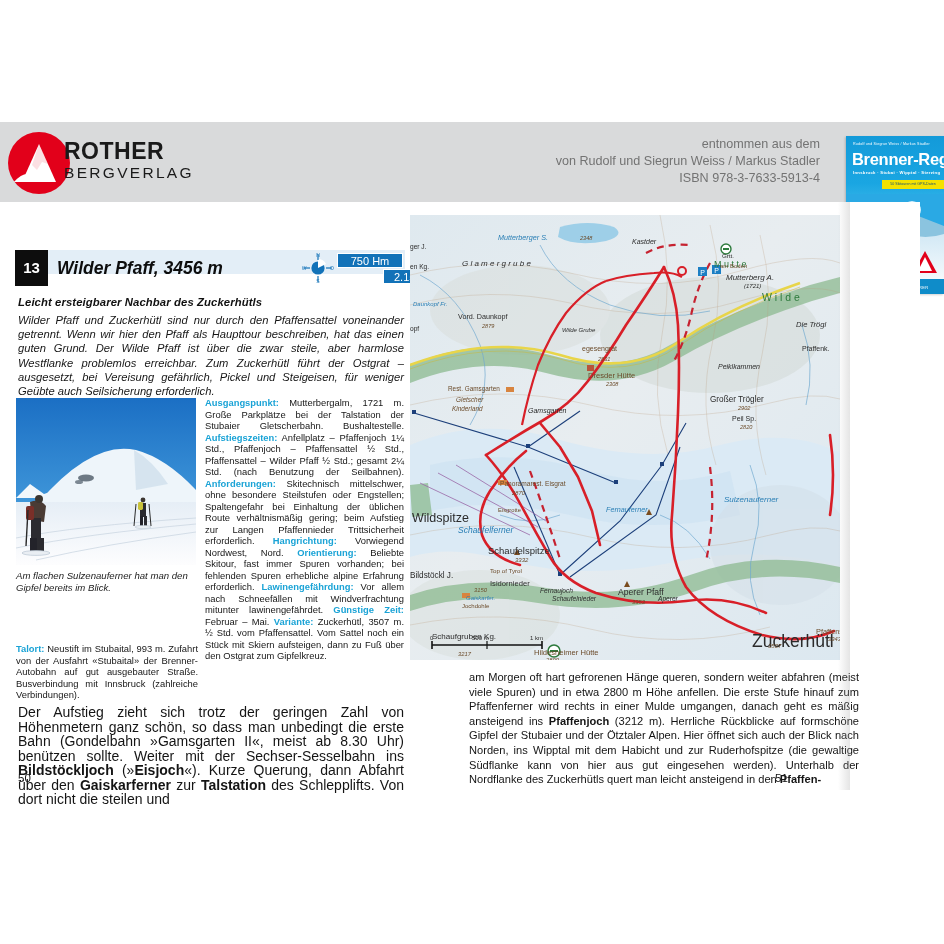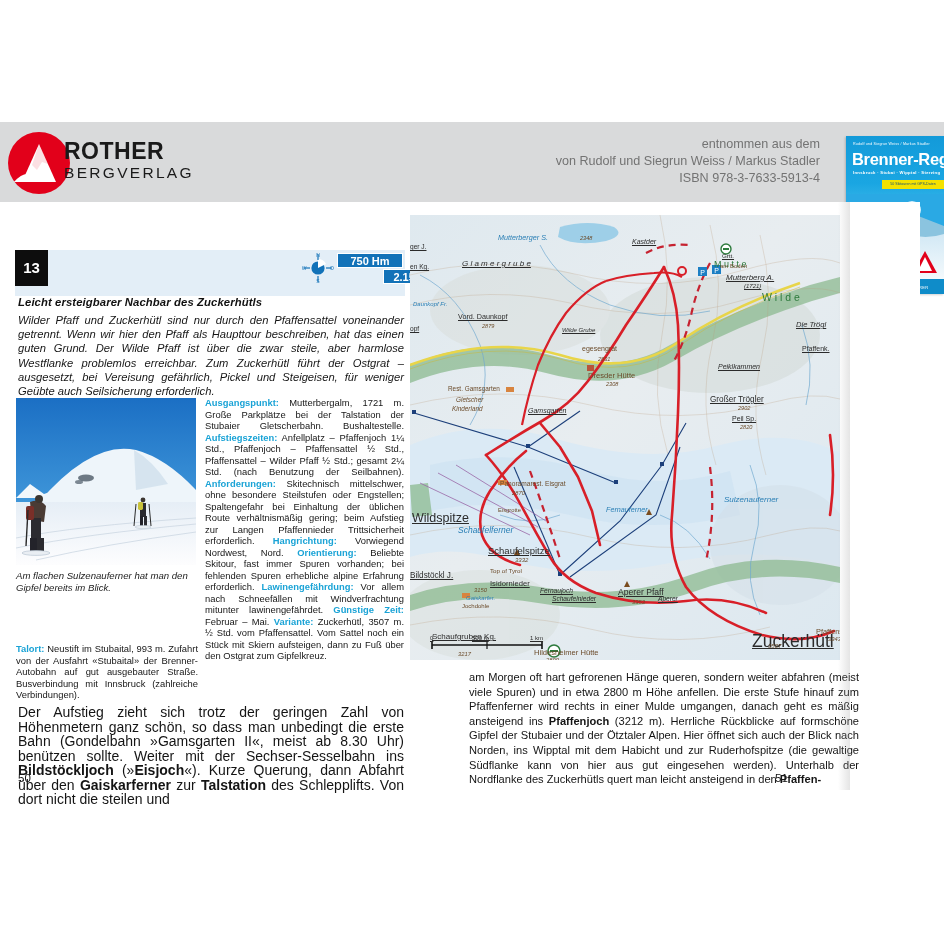--- a/index.html
+++ b/index.html
@@ -177,21 +177,21 @@
     width: 424px;
     height: 588px;
     background: #ffffff;
   }
 
   .tour-headline {
     position: absolute;
     left: 15px;
     top: 250px;
     width: 390px;
-    height: 46px;
+    height: 24px;
     background: #e3eef7;
   }
   .tour-num {
     position: absolute;
     left: 0px;
     top: 0px;
     width: 33px;
     height: 36px;
     background: #0d0d0d;
     color: #ffffff;
@@ -219,21 +219,21 @@
     height: 32px;
   }
   .stat-box {
     position: absolute;
     left: 322px;
     width: 66px;
     height: 15px;
     background: #1272b8;
     color: #ffffff;
     font-size: 11px;
-    font-weight: bold;
+    font-weight: normal;
     text-align: center;
     line-height: 15px;
     border: 1px solid #ffffff;
     box-sizing: border-box;
   }
   .stat-box.s1 { top: 3px; }
   .stat-box.s2 { top: 19px; margin-left: 46px; }
 
   .lead-in {
     position: absolute;
@@ -367,21 +367,21 @@
   
   .mlabel {
     position: absolute;
     font-family: "Liberation Sans", sans-serif;
     white-space: nowrap;
     pointer-events: none;
   }
   .mlabel.brown { color: #6b4b2a; }
   .mlabel.blue { color: #2a7fb5; font-style: italic; }
   .mlabel.green { color: #2d7a3c; }
-  .mlabel.black { color: #2b2b2b; text-decoration: underline; }
+  .mlabel.black { color: #2b2b2b; }
 </style>
 </head>
 <body>
 
 <div id="page">
 
   <div class="header-bar"></div>
 
   <div class="logo-wrap">
     <svg class="logo-circle" viewBox="0 0 62 62">
@@ -440,20 +440,21 @@
     <div class="bc-flash">50 Skitouren mit GPS-Daten</div>
     <div class="bc-foot-left">ROTHER</div>
     <div class="bc-foot-right">SKITOURENFÜHRER</div>
   </div>
 
   <div class="left-page"></div>
   <div class="right-page"></div>
 
   <div class="tour-headline">
     <div class="tour-num">13</div>
+    <div class="tour-title">Wilder Pfaff, 3456 m</div>
     <svg class="compass" viewBox="0 0 32 32">
       <circle cx="16" cy="16" r="6.6" fill="#1272b8"></circle>
       <path d="M16 16 L24 12 A9 9 0 0 0 16 7 Z" fill="#ffffff"></path>
       <g stroke="#1272b8" stroke-width="1.2">
         <line x1="16" y1="2" x2="16" y2="8"></line>
         <line x1="16" y1="24" x2="16" y2="30"></line>
         <line x1="2" y1="16" x2="8" y2="16"></line>
         <line x1="24" y1="16" x2="30" y2="16"></line>
       </g>
       <text x="16" y="5" font-size="5" text-anchor="middle" fill="#1272b8" font-family="Liberation Sans, sans-serif">N</text>

